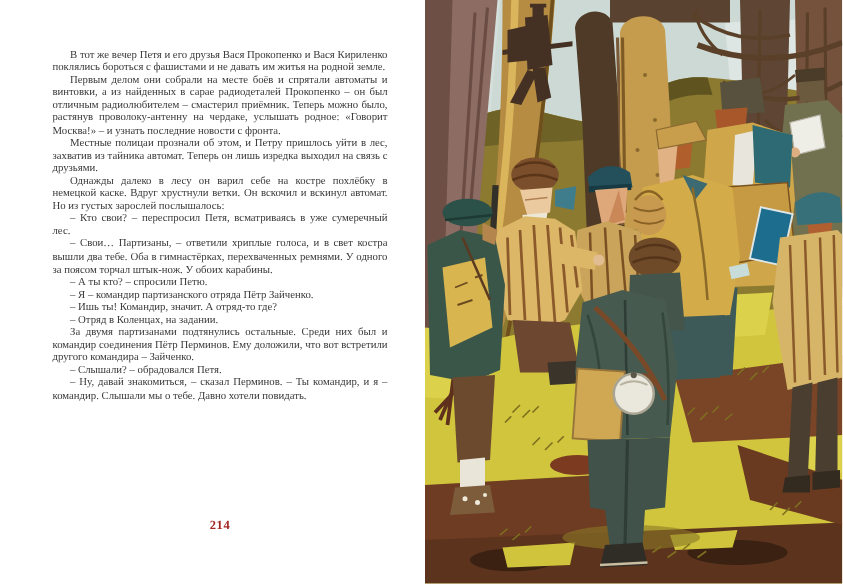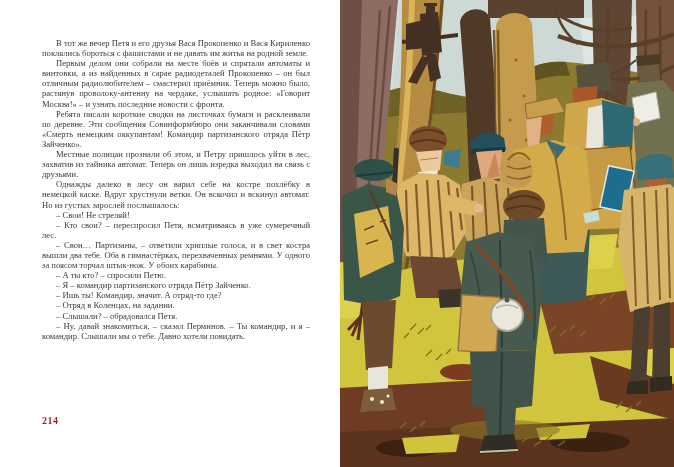--- a/index.html
+++ b/index.html
@@ -6,45 +6,44 @@
   .spread{
     position:relative;width:674px;height:467px;background:#ffffff;
     overflow:hidden;font-family:"Liberation Serif",serif;
   }
   .text-page{
     position:absolute;left:42px;top:38px;width:268px;height:400px;
     color:#3a3a3a;font-size:8.6px;line-height:10.1px;text-align:justify;
   }
   .text-page p{margin:0;text-indent:14px;}
   .page-number{
-    position:absolute;left:0;top:378px;width:268px;text-align:left;
+    position:absolute;left:0;top:378px;width:268px;text-align:center;
     color:#a32622;font-weight:bold;font-size:10px;letter-spacing:0.5px;
     font-family:"Liberation Serif",serif;
   }
   .illustration{position:absolute;left:340px;top:0;width:334px;height:467px;}
   .illustration svg{display:block;}
 </style>
 </head>
 <body>
 
 <div class="spread">
 
   <div class="text-page">
     <p>В тот же вечер Петя и его друзья Вася Прокопенко и Вася Кириленко поклялись бороться с фашистами и не давать им житья на родной земле.</p>
     <p>Первым делом они собрали на месте боёв и спрятали автоматы и винтовки, а из найденных в сарае радиодеталей Прокопенко – он был отличным радиолюбителем – смастерил приёмник. Теперь можно было, растянув проволоку-антенну на чердаке, услышать родное: «Говорит Москва!» – и узнать последние новости с фронта.</p>
-    <p>Ребята писали короткие сводки на листочках бумаги и расклеивали по деревне. Эти сообщения Совинформбюро они заканчивали словами «Смерть немецким оккупантам! Командир партизанского отряда Пётр Зайченко».</p>
     <p>Местные полицаи прознали об этом, и Петру пришлось уйти в лес, захватив из тайника автомат. Теперь он лишь изредка выходил на связь с друзьями.</p>
     <p>Однажды далеко в лесу он варил себе на костре похлёбку в немецкой каске. Вдруг хрустнули ветки. Он вскочил и вскинул автомат. Но из густых зарослей послышалось:</p>
-    <p>– Свои! Не стреляй!</p>
     <p>– Кто свои? – переспросил Петя, всматриваясь в уже сумеречный лес.</p>
     <p>– Свои… Партизаны, – ответили хриплые голоса, и в свет костра вышли два тебе. Оба в гимнастёрках, перехваченных ремнями. У одного за поясом торчал штык-нож. У обоих карабины.</p>
     <p>– А ты кто? – спросили Петю.</p>
     <p>– Я – командир партизанского отряда Пётр Зайченко.</p>
     <p>– Ишь ты! Командир, значит. А отряд-то где?</p>
     <p>– Отряд в Коленцах, на задании.</p>
+    <p>За двумя партизанами подтянулись остальные. Среди них был и командир соединения Пётр Перминов. Ему доложили, что вот встретили другого командира – Зайченко.</p>
     <p>– Слышали? – обрадовался Петя.</p>
     <p>– Ну, давай знакомиться, – сказал Перминов. – Ты командир, и я – командир. Слышали мы о тебе. Давно хотели повидать.</p>
     <div class="page-number">214</div>
   </div>
 
   <div class="illustration">
     <svg width="334" height="467" viewBox="0 0 334 467" xmlns="http://www.w3.org/2000/svg">
 
       <g>
         <rect x="0" y="0" width="334" height="290" fill="#cdd9d5"></rect>

